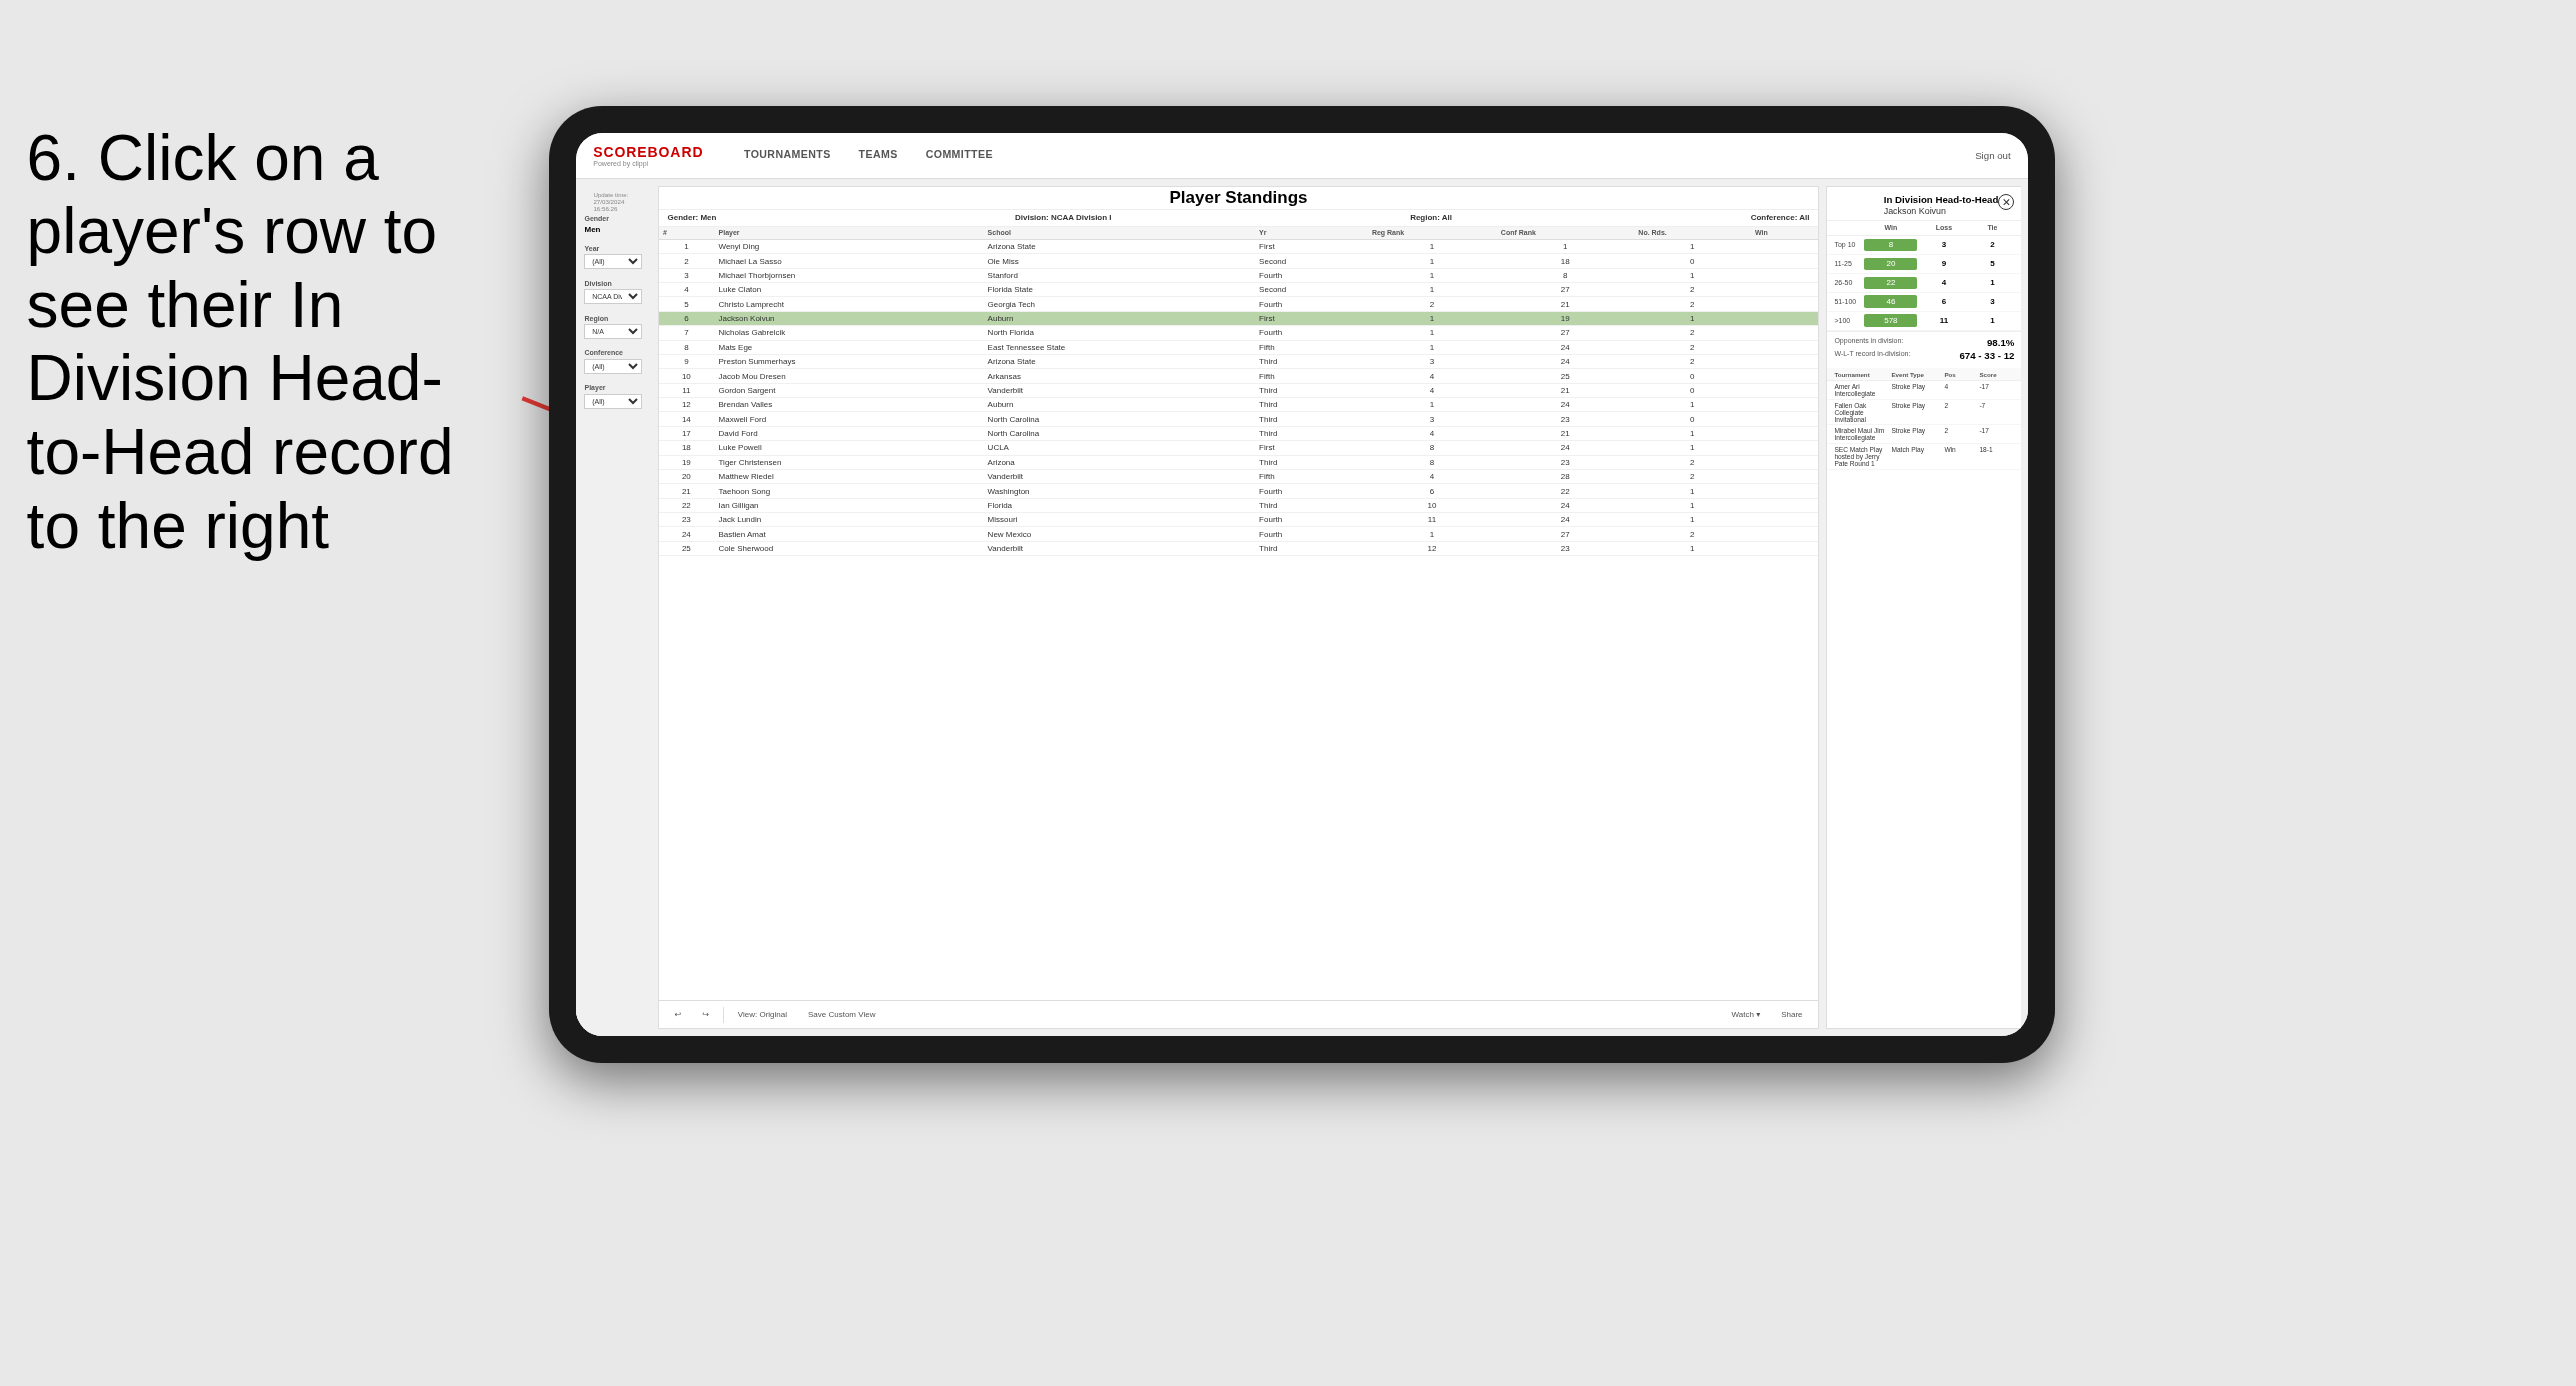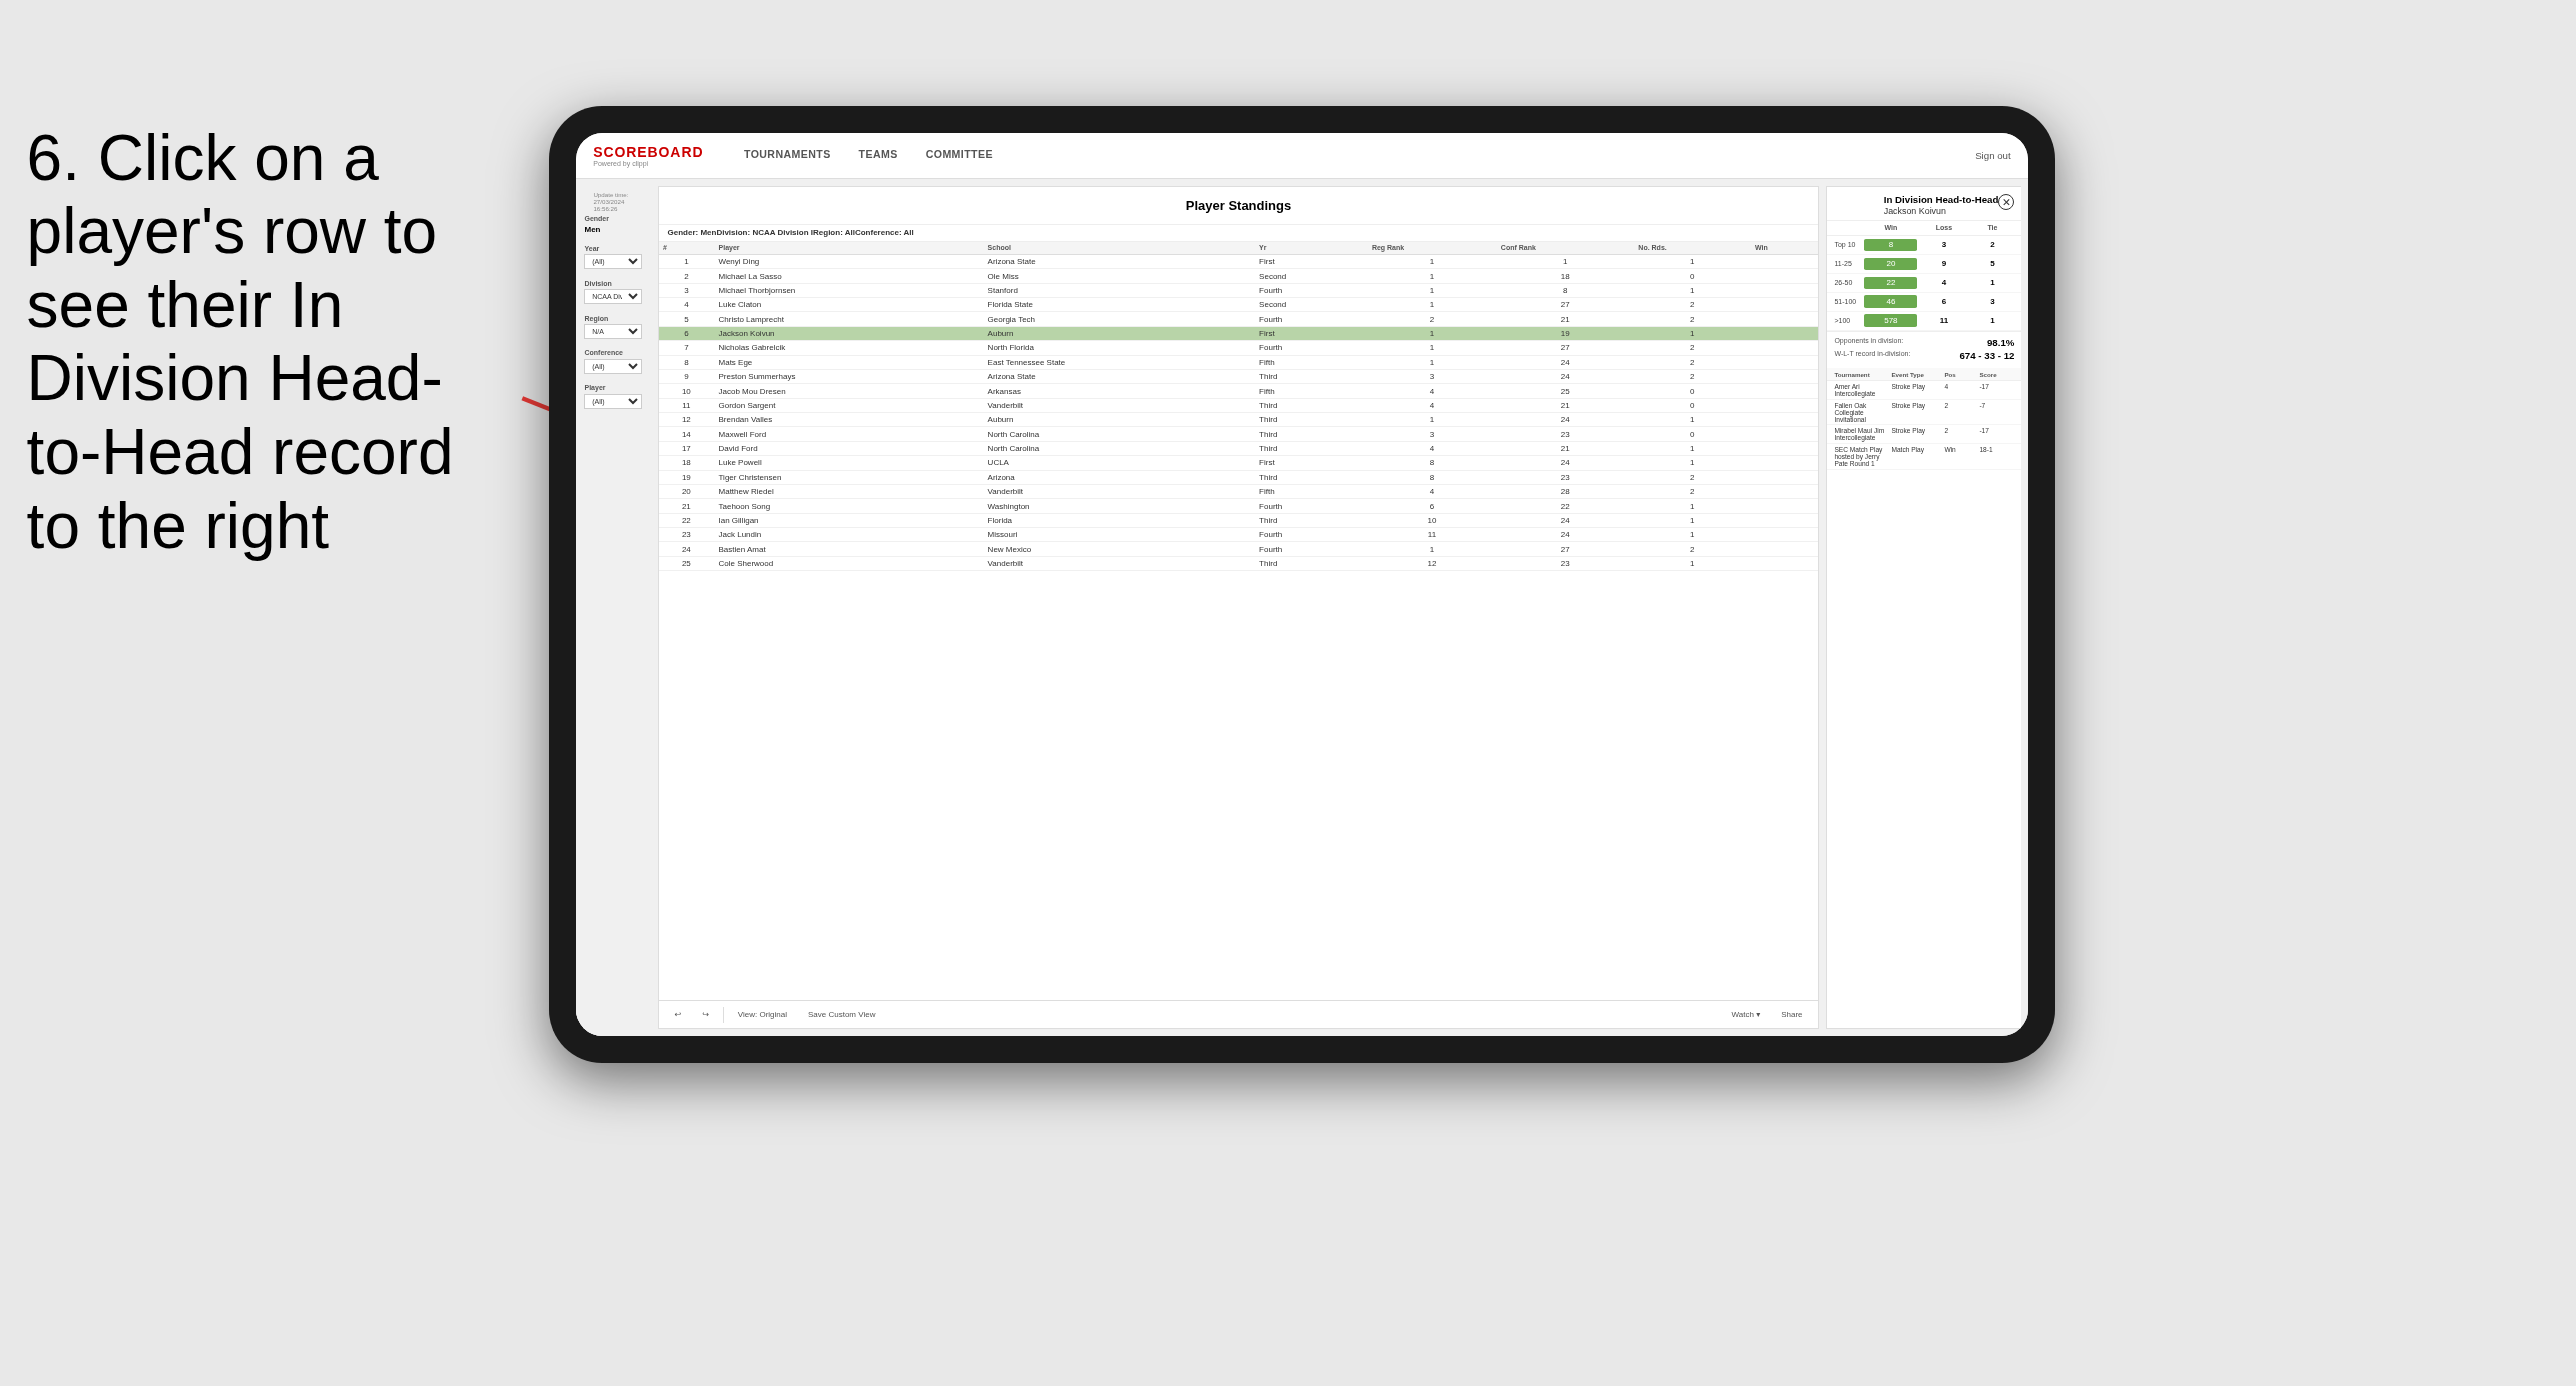--- a/index.html
+++ b/index.html
@@ -194,29 +194,30 @@
       margin: 7px;
       flex: 1;
       display: flex;
       flex-direction: column;
       overflow: hidden;
       font-size: 8px;
     }
 
     .standings-header {
       text-align: center;
-      padding: 11px;
-      font-size: 13px;
+      padding: 1px;
+      font-size: 17px;
       font-weight: 700;
       color: #000;
       border-bottom: 0.9px solid #eee;
     }
 
     .standings-meta {
       display: flex;
+      justify-content: space-between;
       padding: 3.5px 8.9px;
       font-size: 8px;
       color: #333;
       border-bottom: 0.9px solid #eee;
     }
 
     .standings-meta span { font-weight: 600; }
 
     .table-container {
       overflow-y: auto;

